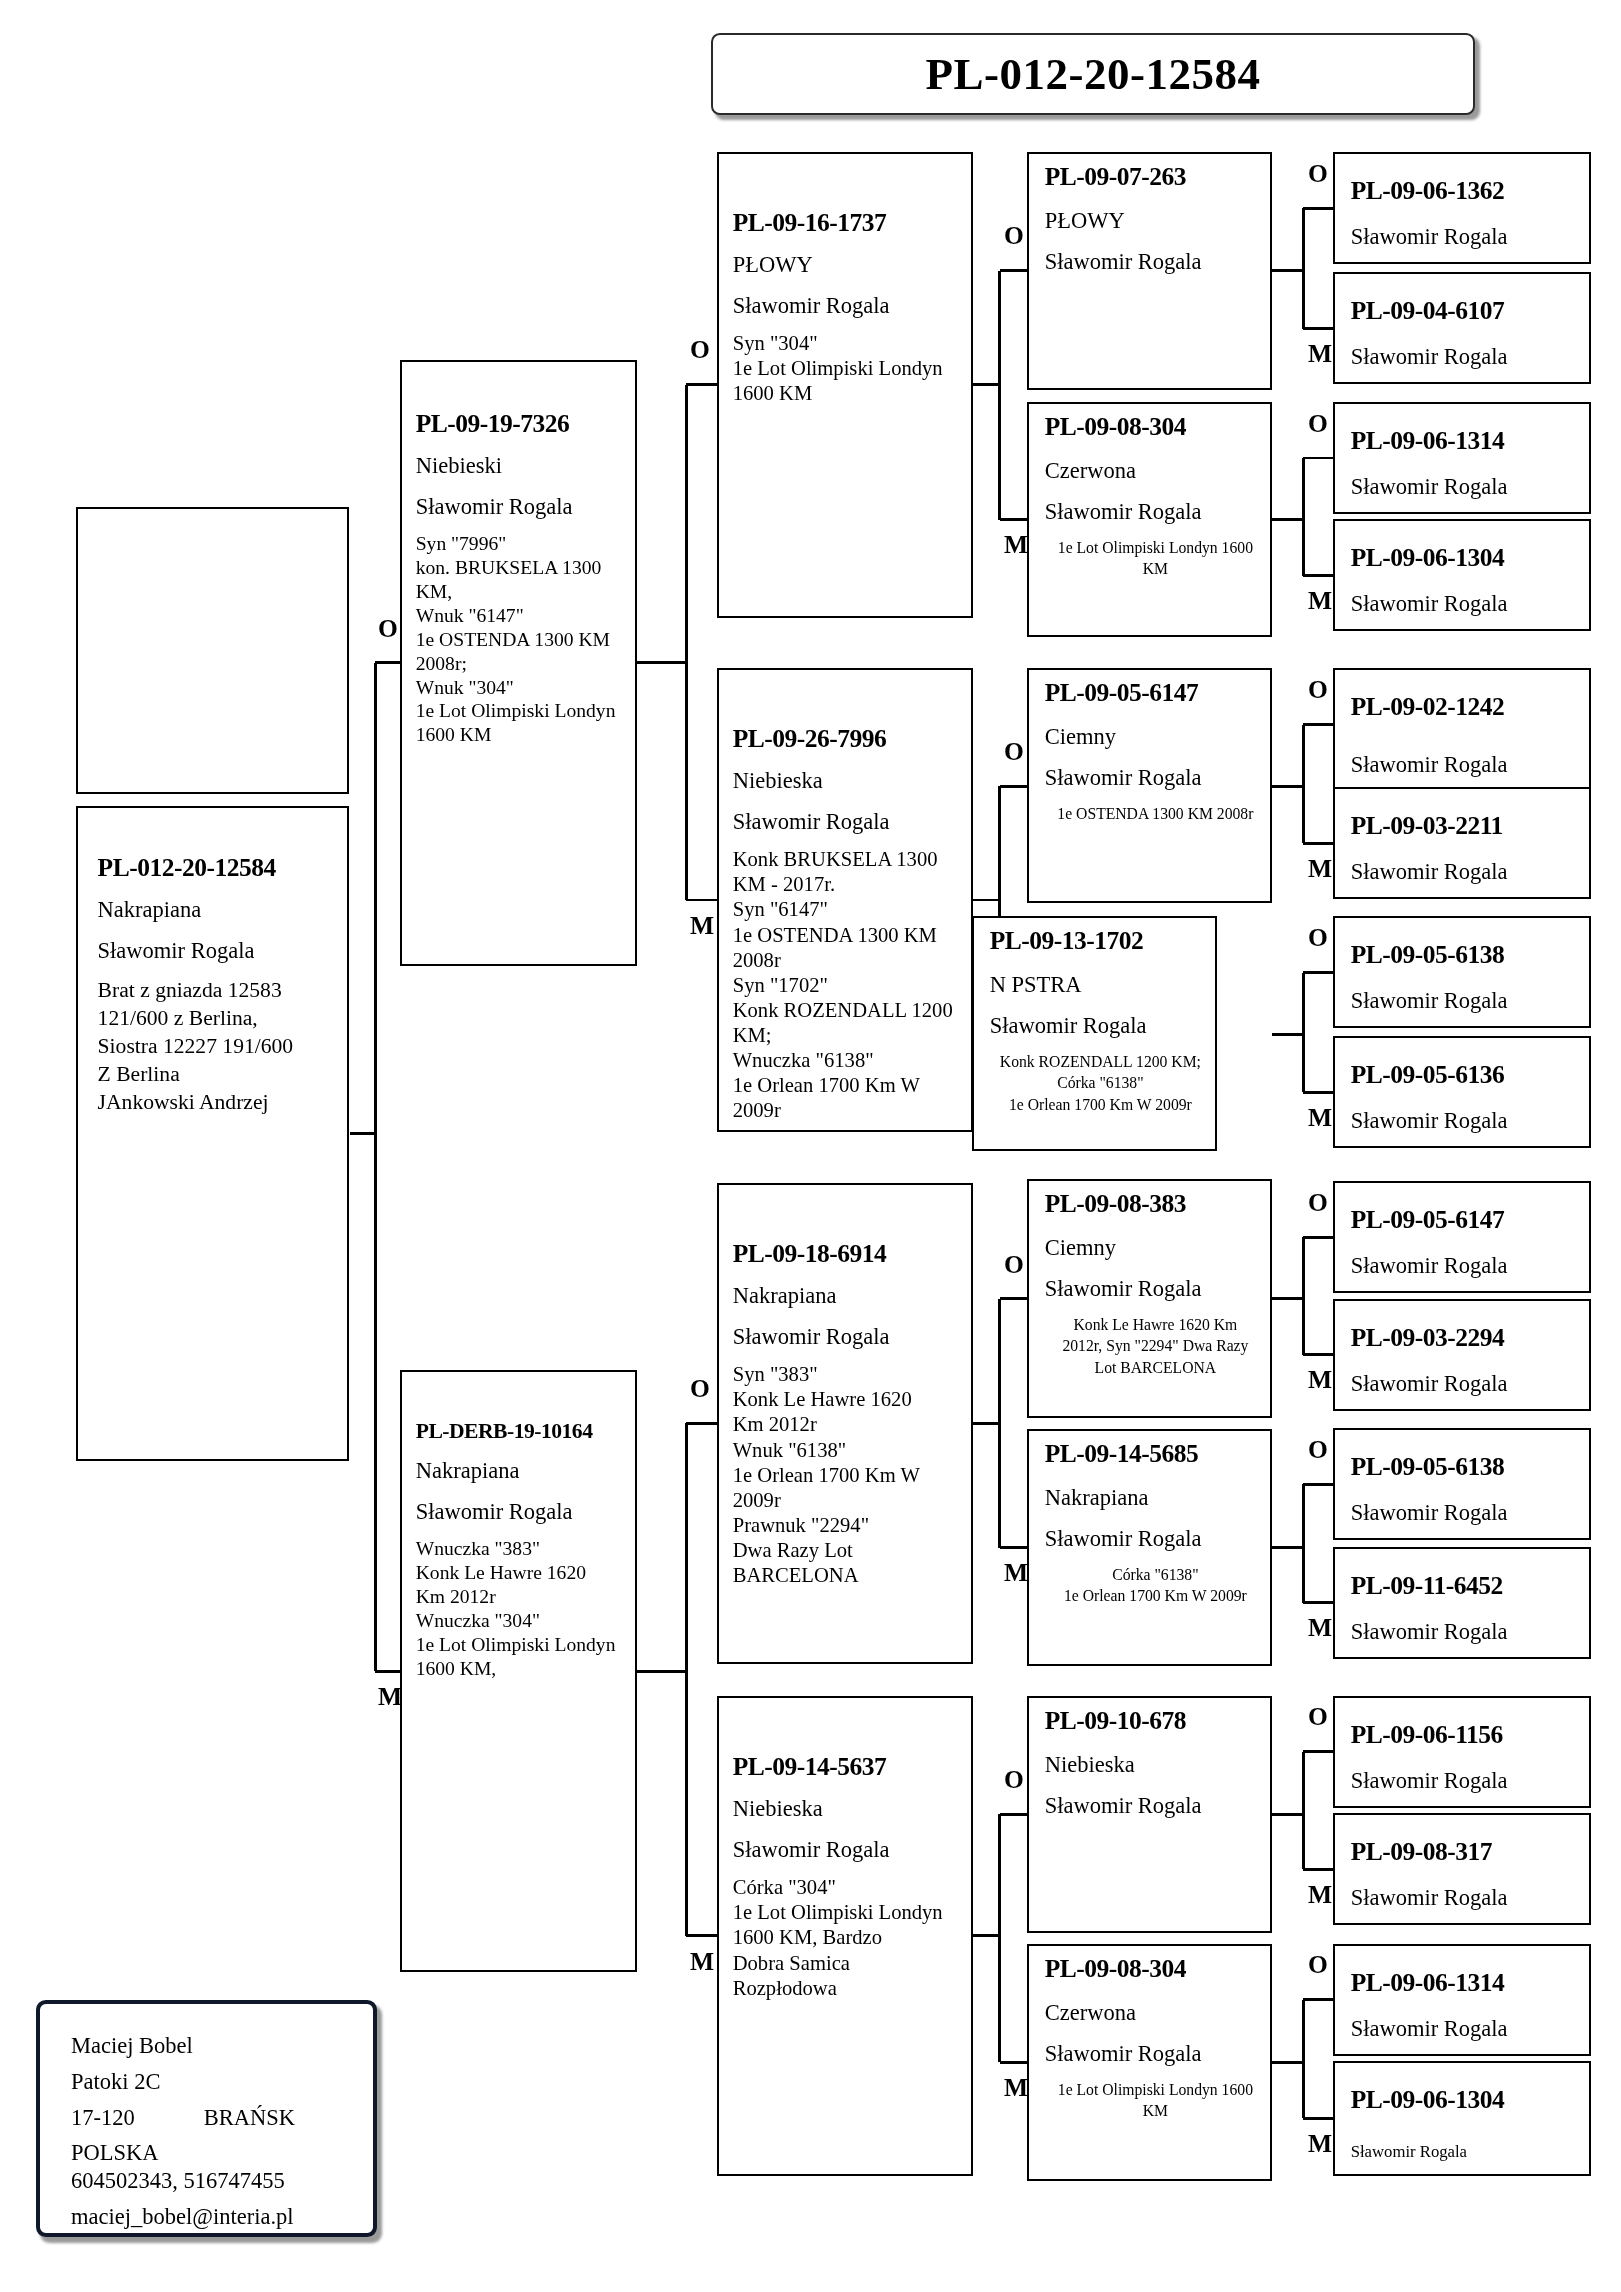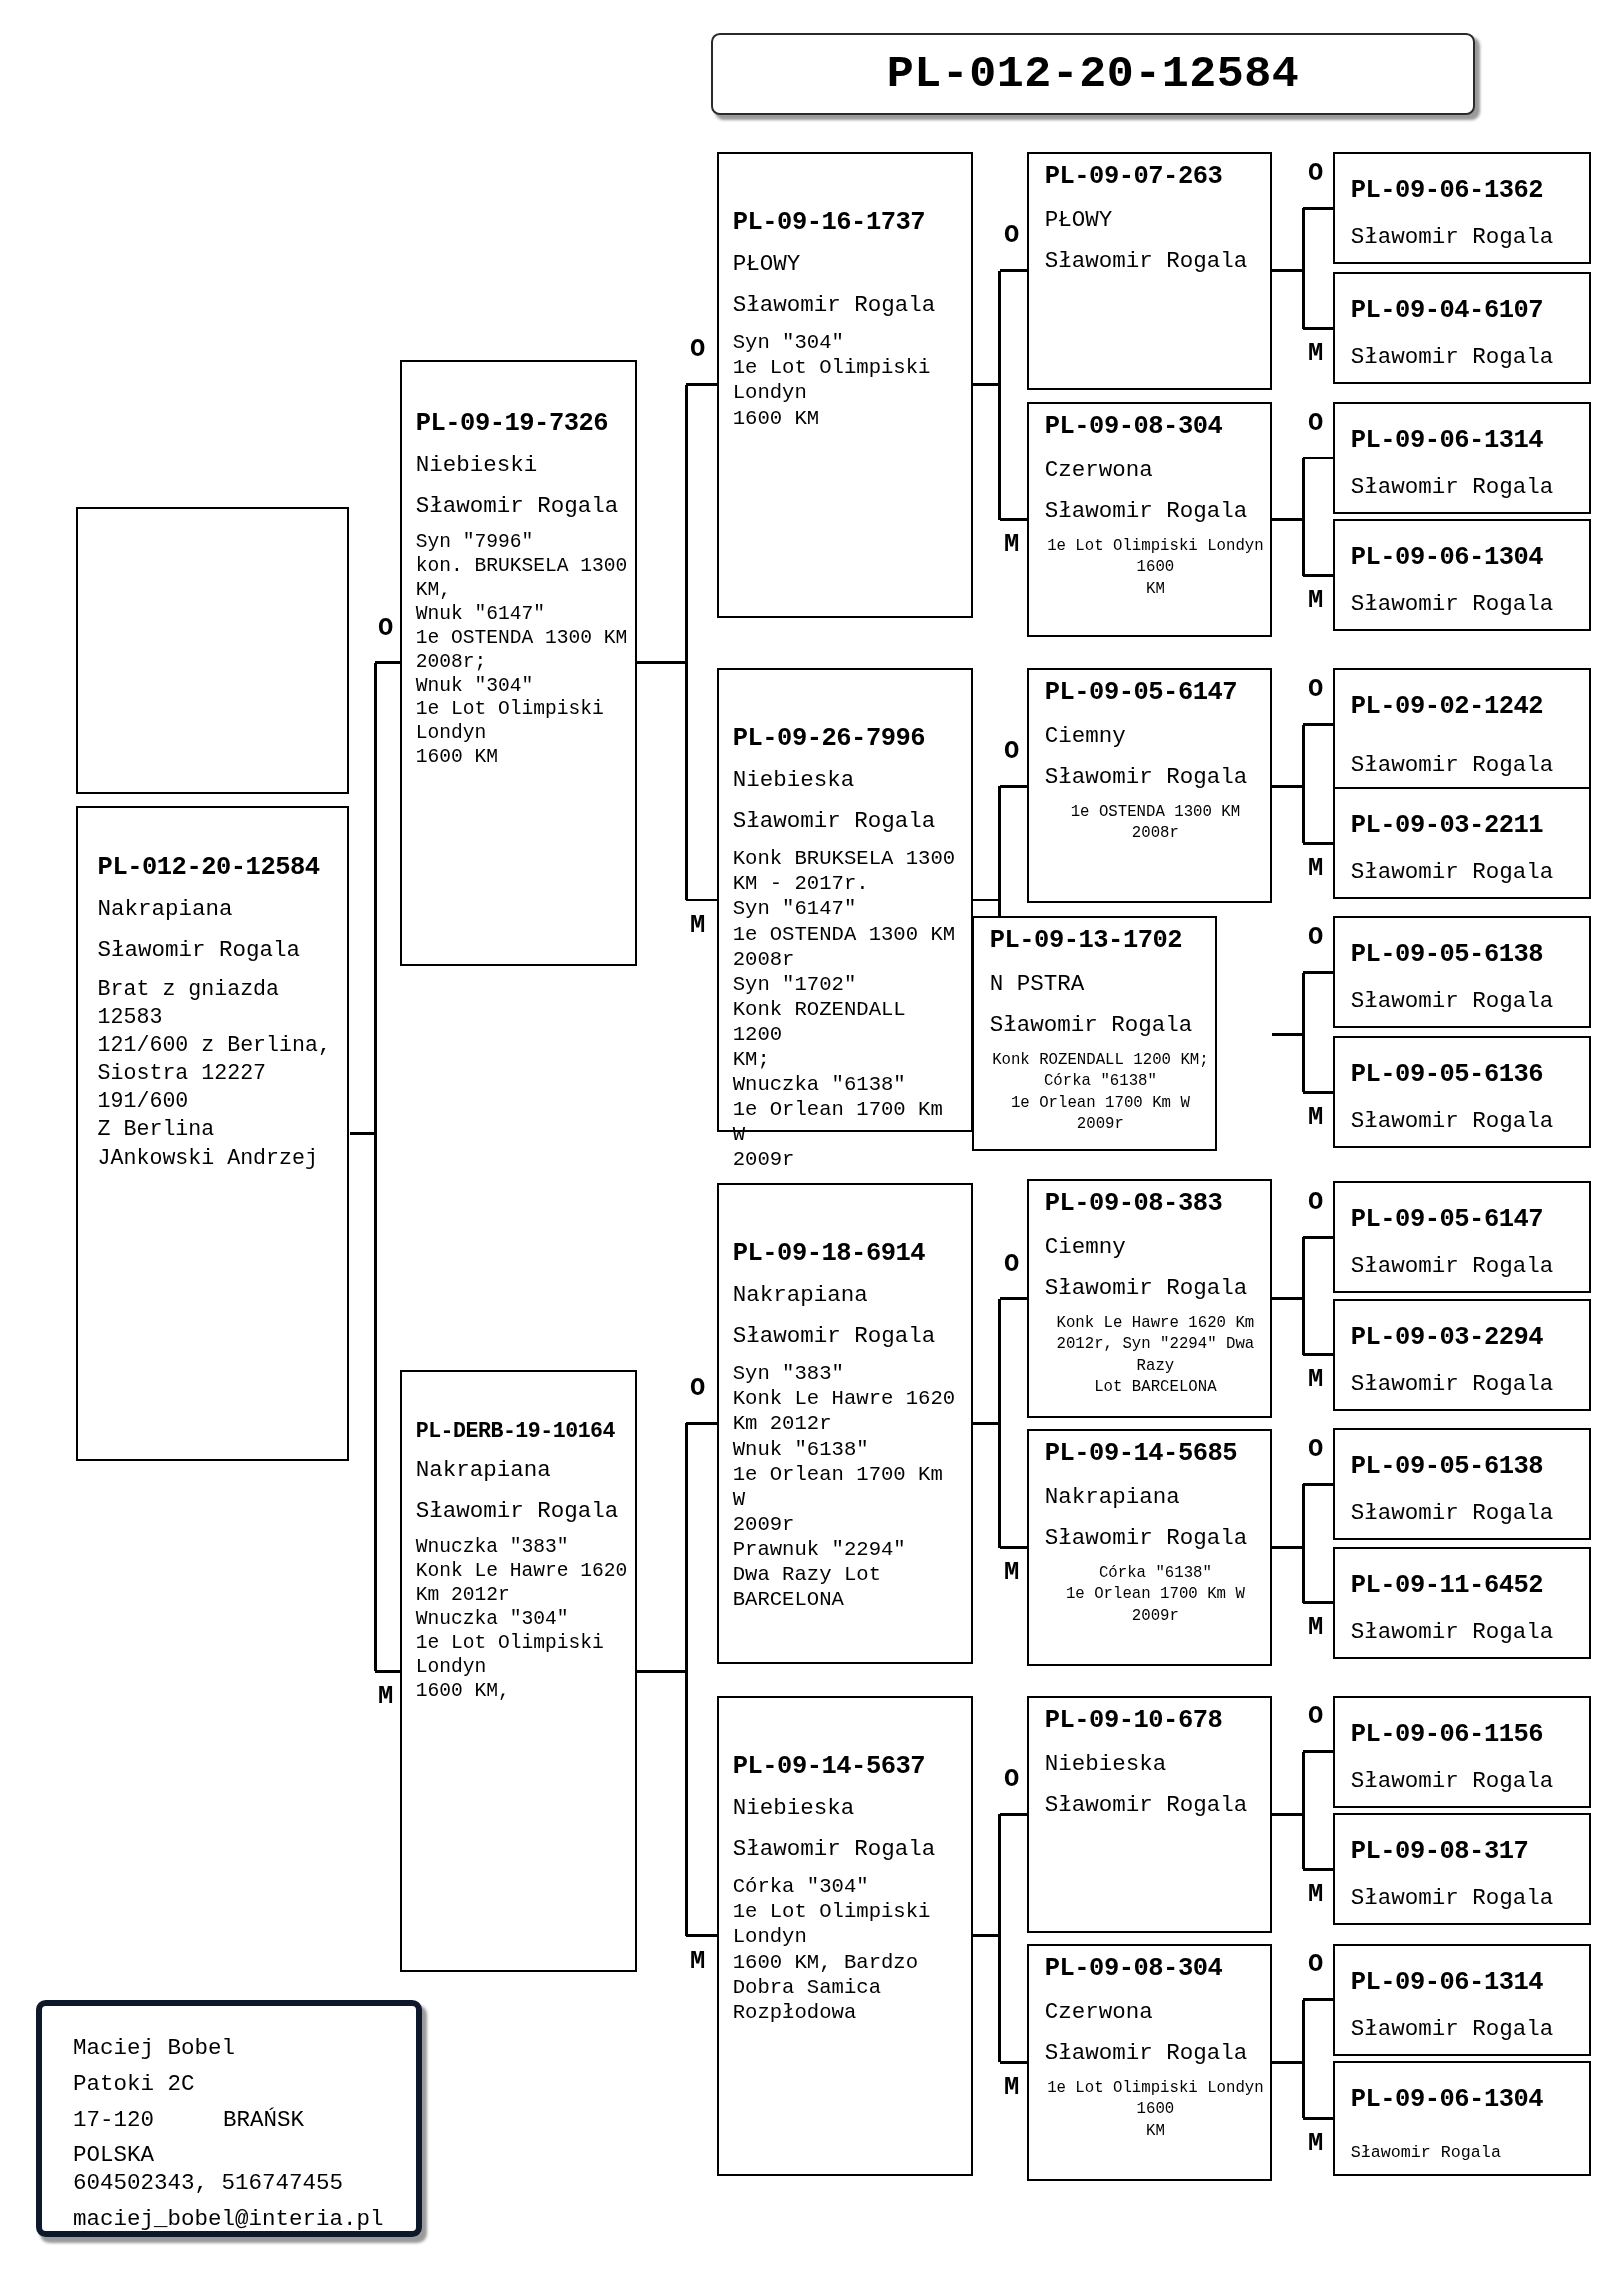--- a/index.html
+++ b/index.html
@@ -1,17 +1,17 @@
 <!DOCTYPE html>
 <html><head>
 <meta charset="utf-8">
 <style>
   html,body{margin:0;padding:0;background:#fff;}
   .page{position:relative;width:1621px;height:2293px;background:#fff;
-        font-family:Liberation Mono, monospace;color:#000;overflow:hidden;}
+        font-family:Liberation Serif, serif;color:#000;overflow:hidden;}
   .connectors{position:absolute;left:0;top:0;}
   .box{position:absolute;box-sizing:border-box;border:2.9px solid #000;background:#fff;
        padding:13.7px 3.9px 7.8px 15.7px;}
   .ring{font-size:25.5px;font-weight:bold;margin-bottom:13.7px;letter-spacing:-0.5px;}
   .ring-sm{font-size:21.6px;}
   .colorline{font-size:22.5px;margin-bottom:15.7px;}
   .owner{font-size:22.5px;margin-bottom:11.8px;}
   .note{font-size:20.6px;line-height:1.22;white-space:pre-line;}
   .b-root{padding-top:45px;padding-left:19.6px;}
   .b-root .note{font-size:21.6px;line-height:1.3;}
@@ -22,22 +22,22 @@
   .b-g4 .ring{margin-bottom:15.7px;}
   .b-g4 .note{font-size:15.7px;line-height:1.35;text-align:center;}
   .b-g5{padding-top:21.6px;}
   .b-g5 .owner{position:absolute;left:15.7px;bottom:11.8px;margin:0;}
   .b-g5.small-owner .owner{font-size:16.7px;}
   .om{position:absolute;font-size:25.5px;font-weight:bold;line-height:1;}
   .header{position:absolute;left:711px;top:33px;width:760px;height:78px;
           border:2px solid #2a2a2a;border-radius:8.8px;background:#fff;
           box-shadow:4.9px 4.9px 2.9px #9a9a9a;display:flex;align-items:center;justify-content:center;
           font-size:45px;font-weight:bold;letter-spacing:0.5px;}
-  .contact{position:absolute;left:36px;top:2000px;width:386px;height:237px;box-sizing:border-box;
-           border:6px solid #0f172a;border-radius:9.8px;background:#fff;box-shadow:4.9px 5.9px 2.9px #9a9a9a;
+  .contact{position:absolute;left:36px;top:2000px;width:341px;height:237px;box-sizing:border-box;
+           border:4px solid #0f172a;border-radius:9.8px;background:#fff;box-shadow:4.9px 5.9px 2.9px #9a9a9a;
            padding:29px 5.9px 0 31px;font-size:22.5px;}
   .contact .line{margin-bottom:9.8px;}
   .contact .line.tight{margin-bottom:2px;}
   .city-gap{margin-left:69px;}
 </style>
 </head>
 <body>
 
 <div class="page">
 

